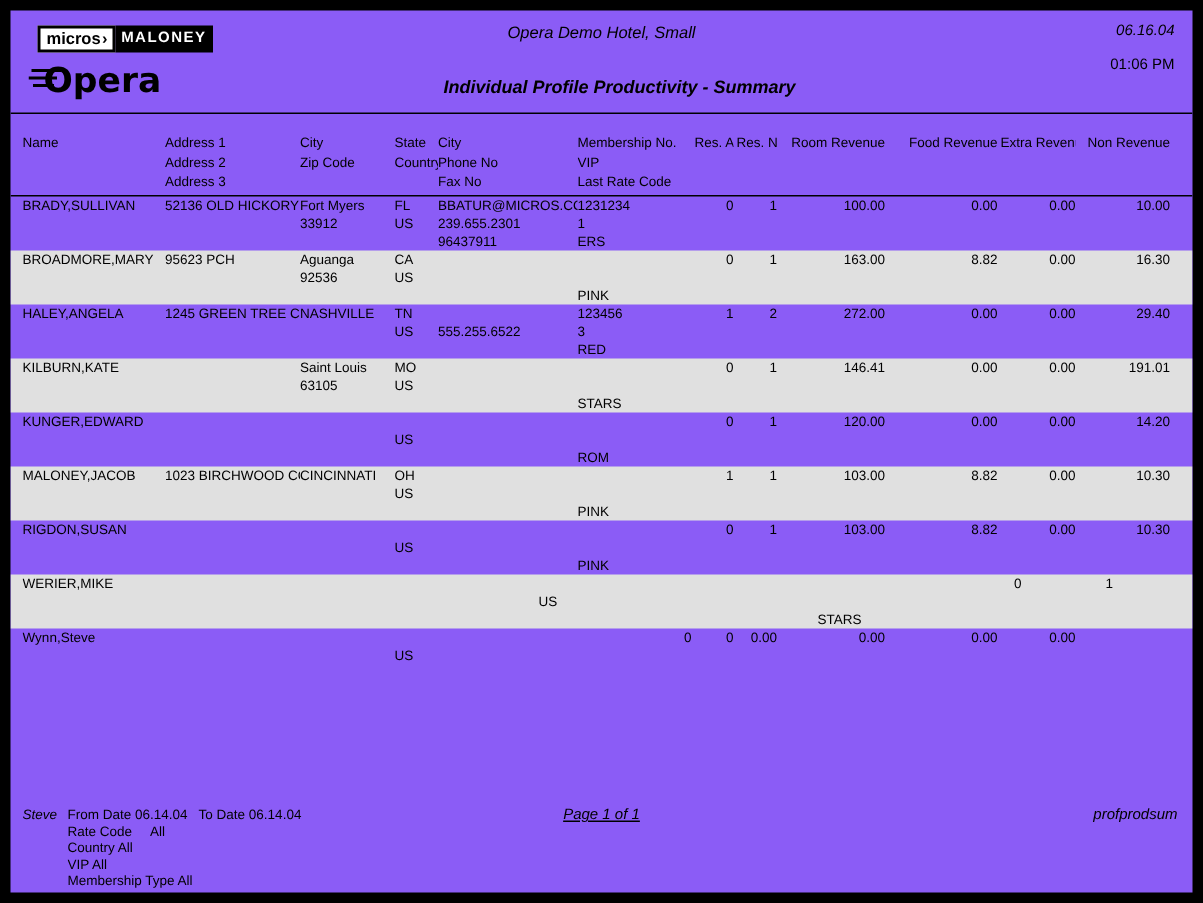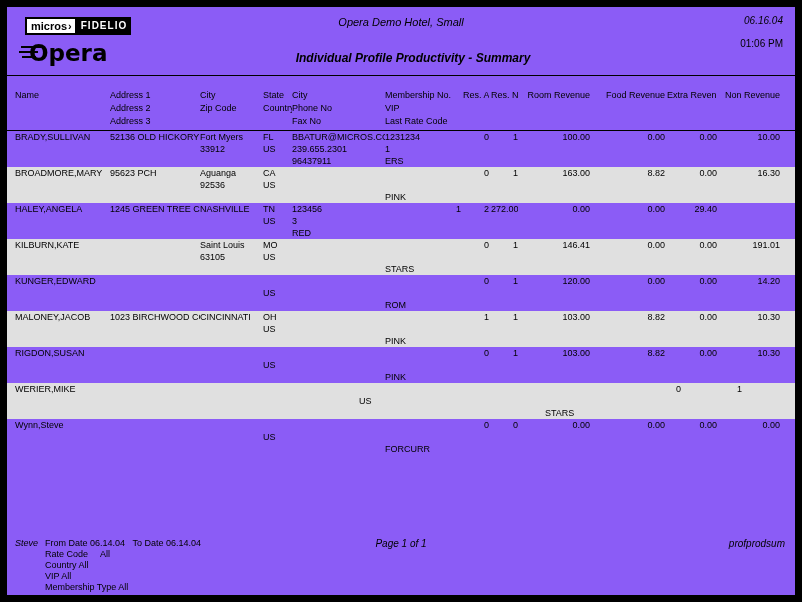--- a/index.html
+++ b/index.html
@@ -24,31 +24,31 @@
   .thead, .trow { display:grid; grid-template-columns: var(--cols); padding-left:8px; font-size:9px; }
   .thead { border-top:1px solid #000; border-bottom:1px solid #000; padding-top:13px; padding-bottom:2px; }
   .thead .ln { line-height:13px; min-height:13px; }
   .ln { line-height:12px; min-height:12px; white-space:nowrap; overflow:hidden; }
   .num { text-align:right; padding-right:2px; }
   .cell { overflow:hidden; }
   
   .footer-filter-label { position:absolute; left:8px; top:531px; font-size:9px; font-style:italic; }
   .footer-filters { position:absolute; left:38px; top:531px; font-size:9px; }
   .footer-filters .ln { line-height:11px; min-height:11px; white-space:pre; }
-  .footer-page { position:absolute; left:0; right:0; top:531px; text-align:center; font-size:10px; font-style:italic; }
+  .footer-page { position:absolute; left:0; right:0; top:531px; text-align:center; font-size:10px; font-style:italic;text-decoration:underline; }
   .footer-code { position:absolute; right:10px; top:531px; font-size:10px; font-style:italic; }
 </style>
 </head>
 <body>
 
 <div class="page">
 
   <div class="logo-mf">
     <span class="mf-micros"><span>micros</span><span class="mf-arrow">›</span></span>
-      <span class="mf-fidelio">FIDELIO</span>
+      <span class="mf-fidelio">MALONEY</span>
   </div>
   <div class="opera-logo">
     <svg width="90" height="30" viewBox="0 0 90 30">
       <line x1="2" y1="10" x2="22" y2="10" stroke="#000" stroke-width="2"></line>
       <line x1="0" y1="15" x2="19" y2="15" stroke="#000" stroke-width="2"></line>
       <line x1="3" y1="20" x2="17" y2="20" stroke="#000" stroke-width="2"></line>
       <text x="10" y="24" font-family="DejaVu Sans, sans-serif" font-size="23" font-weight="bold" fill="#000">Opera</text>
     </svg>
   </div>
 
@@ -210,20 +210,25 @@
       </div>
       <div class="cell">
         <div class="ln">NASHVILLE</div>
         <div class="ln"></div>
       </div>
       <div class="cell">
         <div class="ln">TN</div>
         <div class="ln">US</div>
       </div>
       <div class="cell">
+        <div class="ln"></div>
+        <div class="ln">555.255.6522</div>
+        <div class="ln"></div>
+      </div>
+      <div class="cell">
         <div class="ln">123456</div>
         <div class="ln">3</div>
         <div class="ln">RED</div>
       </div>
       <div class="cell num">
             <div class="ln">1</div>
           </div>
       <div class="cell num">
             <div class="ln">2</div>
           </div>
@@ -490,25 +495,20 @@
         <div class="ln"></div>
       </div>
       <div class="cell">
         <div class="ln"></div>
         <div class="ln">US</div>
       </div>
       <div class="cell">
         <div class="ln"></div>
         <div class="ln"></div>
         <div class="ln"></div>
-      </div>
-      <div class="cell">
-        <div class="ln"></div>
-        <div class="ln"></div>
-        <div class="ln">FORCURR</div>
       </div>
       <div class="cell num">
             <div class="ln">0</div>
           </div>
       <div class="cell num">
             <div class="ln">0</div>
           </div>
       <div class="cell num">
             <div class="ln">0.00</div>
           </div>

